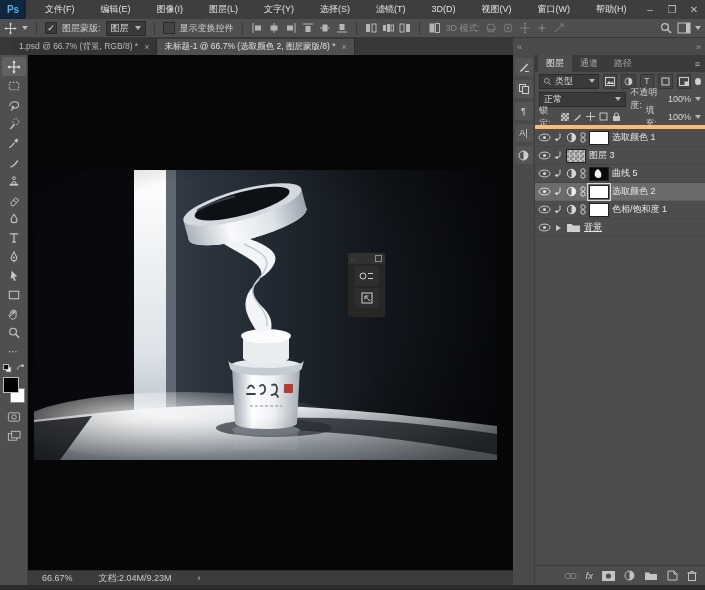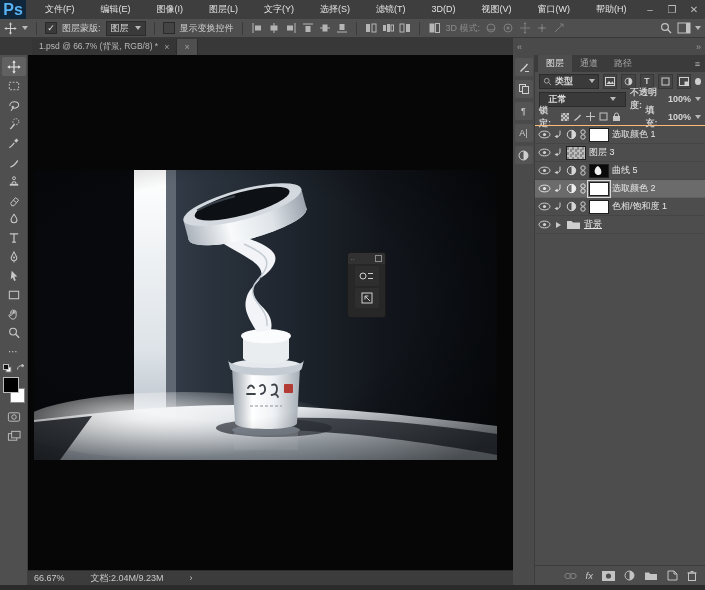--- a/index.html
+++ b/index.html
@@ -3,41 +3,41 @@
 <meta charset="utf-8">
 <style>
   html,body{margin:0;padding:0;background:#222;}
   #app{position:relative;width:705px;height:590px;background:#4f4f4f;overflow:hidden;
        font-family:"Liberation Sans","DejaVu Sans",sans-serif;color:#d6d6d6;font-size:9px;
        -webkit-font-smoothing:antialiased;}
   .abs{position:absolute;}
   
   .menubar{left:0;top:0;width:705px;height:19px;background:#3e3e3e;border-bottom:1px solid #2e2e2e;
            display:flex;align-items:center;}
-  .pslogo{width:26px;height:19px;background:#10263a;color:#59b2f2;font-weight:bold;font-size:16px;
+  .pslogo{width:26px;height:19px;background:#10263a;color:#59b2f2;font-weight:bold;font-size:10px;
           display:flex;align-items:center;justify-content:center;}
   .menuitem{padding:0 7px;line-height:19px;color:#e2e2e2;cursor:default;margin-left:12px;}
   .winbtns{margin-left:auto;display:flex;}
   .winbtn{width:22px;text-align:center;line-height:19px;color:#bdbdbd;font-size:10px;}
   
   .optionsbar{left:0;top:19px;width:705px;height:19px;background:#4f4f4f;border-bottom:1px solid #383838;
               display:flex;align-items:center;gap:5px;padding-left:4px;box-sizing:border-box;}
   .optsep{width:1px;height:13px;background:#3a3a3a;margin:0 3px;}
   .checkbox{width:10px;height:10px;background:#3a3a3a;border:1px solid #2a2a2a;display:inline-flex;
             align-items:center;justify-content:center;color:#e8e8e8;font-size:9px;}
   .dropbox{background:#3a3a3a;border:1px solid #2c2c2c;height:13px;display:inline-flex;align-items:center;
            padding:0 4px;gap:6px;color:#ddd;}
   .caret{width:0;height:0;border-left:3px solid transparent;border-right:3px solid transparent;
          border-top:4px solid #b9b9b9;display:inline-block;}
   .olabel{color:#cfcfcf;}
   .dim{color:#8a8a8a;}
   .icn{display:inline-flex;align-items:center;justify-content:center;}
   
   .tabbar{left:0;top:38px;width:513px;height:17px;background:#383838;display:flex;align-items:flex-end;
-          padding-left:32px;box-sizing:border-box;}
+          padding-left:12px;box-sizing:border-box;}
   .doctab{height:16px;display:flex;align-items:center;gap:6px;padding:0 7px;font-size:8.5px;
           color:#b9b9b9;background:#353535;border-right:1px solid #2c2c2c;white-space:nowrap;}
   .doctab.active{background:#4f4f4f;color:#e0e0e0;}
   .tabclose{color:#9f9f9f;font-size:9px;}
   .righttop{left:513px;top:38px;width:192px;height:17px;background:#4a4a4a;display:flex;
             justify-content:space-between;align-items:center;padding:0 4px;box-sizing:border-box;color:#9c9c9c;}
   
   .toolbar{left:0;top:55px;width:28px;height:530px;background:#4f4f4f;border-right:1px solid #3f3f3f;
            display:flex;flex-direction:column;align-items:center;padding-top:2px;box-sizing:border-box;}
   .tool{width:24px;height:19px;display:flex;align-items:center;justify-content:center;}
@@ -51,44 +51,44 @@
   .canvas{left:28px;top:55px;width:485px;height:515px;background:#060606;overflow:hidden;}
   .photo{left:6px;top:115px;width:463px;height:290px;}
   .floatpanel{left:319px;top:197px;width:37px;height:64px;background:#272727;border:1px solid #1a1a1a;
               border-radius:3px;display:flex;flex-direction:column;align-items:center;}
   .fp-head{width:100%;height:11px;background:#313131;border-radius:3px 3px 0 0;display:flex;
            align-items:center;justify-content:space-between;padding:0 3px;box-sizing:border-box;color:#8d8d8d;font-size:7px;}
   .fp-btn{width:24px;height:20px;display:flex;align-items:center;justify-content:center;margin-top:2px;
           background:#2e2e2e;border-radius:2px;}
   
   .statusbar{left:28px;top:570px;width:485px;height:15px;background:#3c3c3c;border-top:1px solid #2d2d2d;
-             display:flex;align-items:center;gap:26px;padding-left:6px;box-sizing:border-box;color:#c9c9c9;}
+             display:flex;align-items:center;gap:26px;padding-left:14px;box-sizing:border-box;color:#c9c9c9;}
   .bottomedge{left:0;top:585px;width:705px;height:5px;background:#2b2b2b;}
   
   .cstrip{left:513px;top:55px;width:22px;height:530px;background:#4a4a4a;border-right:1px solid #3d3d3d;
           display:flex;flex-direction:column;align-items:center;gap:4px;padding-top:3px;box-sizing:border-box;}
   .cicon{width:18px;height:18px;background:#545454;border-radius:2px;display:flex;align-items:center;
          justify-content:center;color:#cfcfcf;font-size:9px;}
   
   .rightpanel{left:535px;top:55px;width:170px;height:530px;background:#4d4d4d;display:flex;
               flex-direction:column;box-sizing:border-box;}
   .ptabs{height:17px;background:#3b3b3b;display:flex;align-items:flex-end;padding-left:3px;}
   .ptab{padding:2px 8px;font-size:9px;color:#a8a8a8;}
   .ptab.active{background:#4d4d4d;color:#e3e3e3;}
   .pmenu{margin-left:auto;margin-right:5px;color:#bdbdbd;font-size:9px;line-height:15px;}
-  .prow{display:flex;align-items:center;gap:4px;padding:0 4px;height:18px;box-sizing:border-box;font-weight:bold;}
+  .prow{display:flex;align-items:center;gap:4px;padding:0 4px;height:18px;box-sizing:border-box;}
   .searchbox{background:#3a3a3a;border:1px solid #2c2c2c;height:13px;display:flex;align-items:center;
              gap:3px;padding:0 3px;width:62px;}
   .fbtn{width:15px;height:13px;background:#454545;border:1px solid #383838;display:flex;align-items:center;
         justify-content:center;color:#cfcfcf;font-size:8.5px;}
   .fdot{width:7px;height:7px;border-radius:50%;background:#d0d0d0;margin-left:auto;}
   .lockico{color:#c4c4c4;font-size:8.5px;display:inline-flex;align-items:center;}
   .checker8{width:8px;height:8px;background:repeating-conic-gradient(#c2c2c2 0% 25%,#7d7d7d 0% 50%) 0 0/4px 4px;}
   
-  .lrows{border-top:1px solid #fdba74;text-align:center;}
+  .lrows{border-top:4px solid #fdba74;text-align:center;}
   .lrow{display:flex;align-items:center;gap:3px;height:18px;padding:0 3px;box-sizing:border-box;
         border-bottom:1px solid rgba(0,0,0,.10);}
   .lrow.selected{background:#6b6b6b;}
   .lname{font-size:9px;color:#e6e6e6;white-space:nowrap;}
   .lname.u{text-decoration:underline;}
   .thumb{width:20px;height:14px;border:1px solid #1f1f1f;box-sizing:border-box;background:#fff;position:relative;}
   .thumb.checker{background:repeating-conic-gradient(#bdbdbd 0% 25%,#8a8a8a 0% 50%) 0 0/5px 5px;}
   .thumb.dark{background:#0a0a0a;}
   .thumb.msel{outline:1px solid #d9d9d9;outline-offset:1px;}
   .sobadge{position:absolute;right:-1px;bottom:-1px;width:8px;height:8px;background:#e8e8e8;
@@ -252,20 +252,21 @@
         <span class="caret" style="margin-left:2px;"></span>
       </span>
   </div>
 
   <div class="abs tabbar">
     <div class="doctab">
       <span>1.psd @ 66.7% (背景, RGB/8) *</span>
       <span class="tabclose">×</span>
     </div>
     <div class="doctab active">
+      <span>未标题-1 @ 66.7% (选取颜色 2, 图层蒙版/8) *</span>
       <span class="tabclose">×</span>
     </div>
   </div>
   <div class="abs righttop">
     <span>«</span>
     <span>»</span>
   </div>
 
   <div class="abs toolbar">
     <div class="tool selected">
@@ -555,21 +556,21 @@
         </span>
       <span class="fbtn">
           <svg width="10" height="9" viewBox="0 0 10 9">
             <rect x="0.5" y="0.5" width="9" height="8" fill="none" stroke="#cfcfcf"></rect>
             <rect x="5.5" y="4.5" width="4" height="4" fill="#cfcfcf"></rect>
           </svg>
         </span>
       <span class="fdot"></span>
     </div>
     <div class="prow">
-      <span class="dropbox" style="width:88px;justify-content:center;gap:44px;">
+      <span class="dropbox" style="width:88px;justify-content:space-between;gap:44px;">
           <span>正常</span>
           <span class="caret"></span>
         </span>
       <span class="olabel">不透明度:</span>
       <span>100%</span>
       <span class="caret"></span>
     </div>
     <div class="prow" style="height:17px;">
       <span class="olabel">锁定:</span>
       <span class="lockico">

